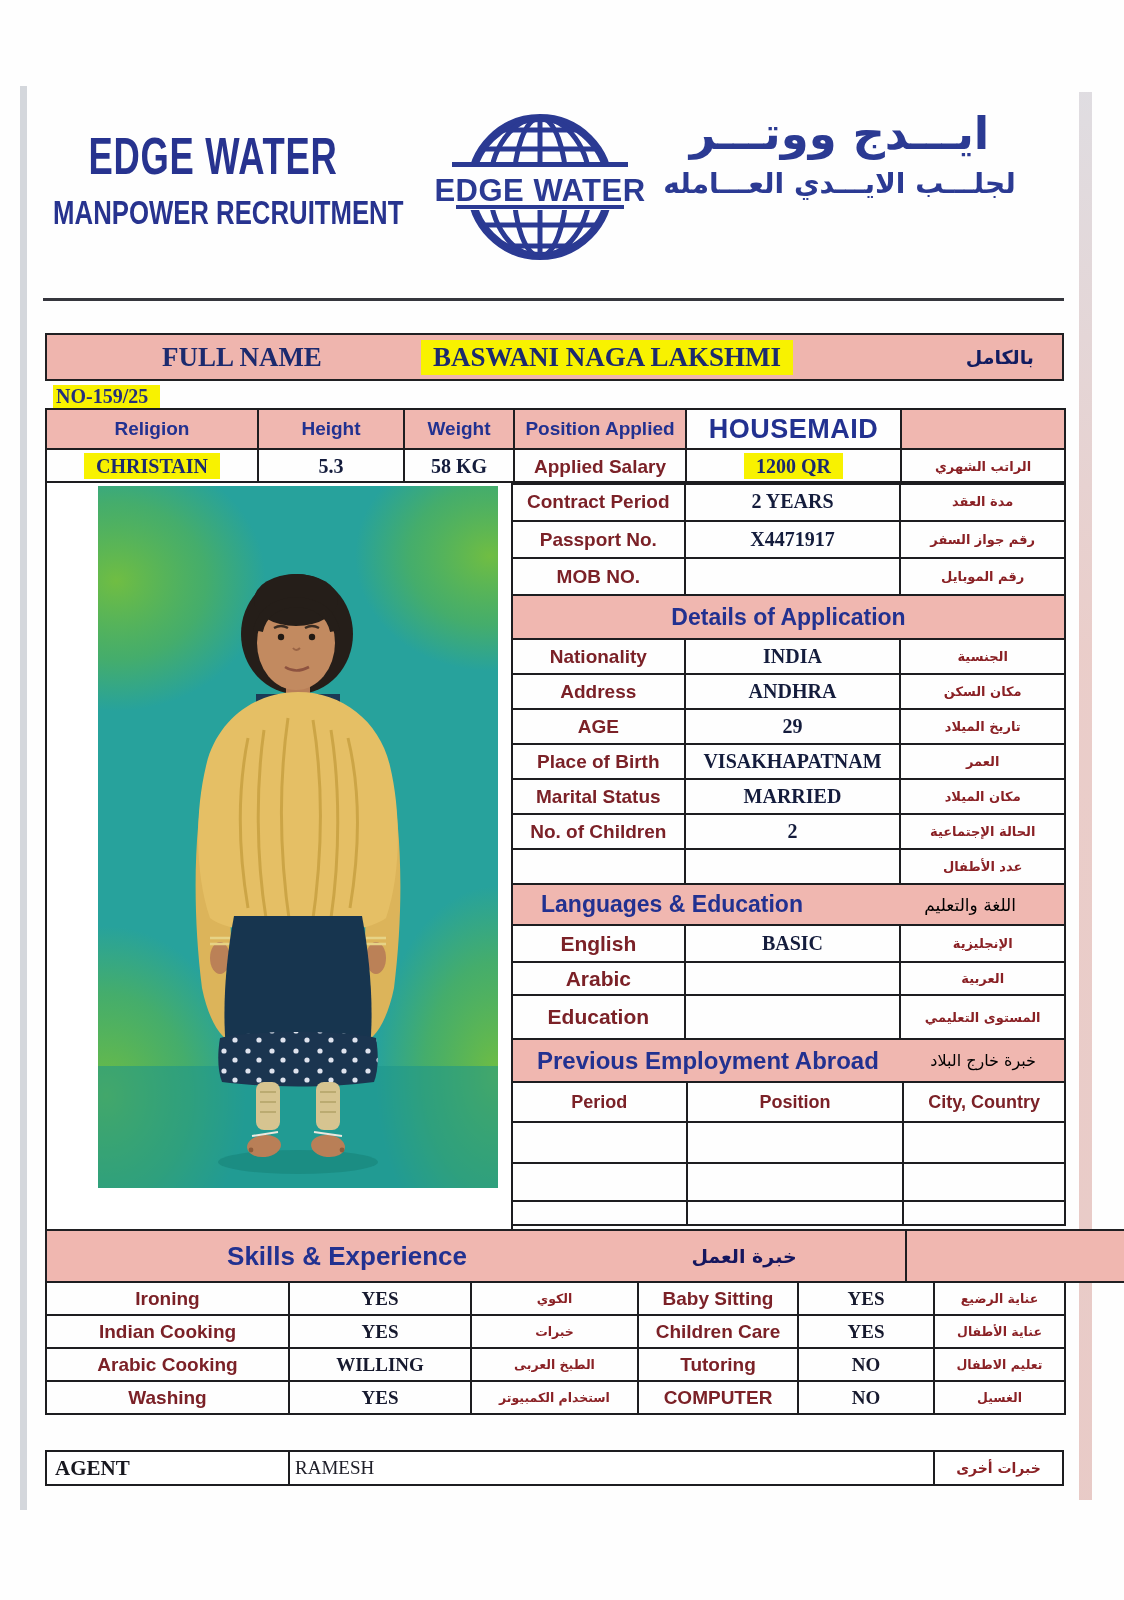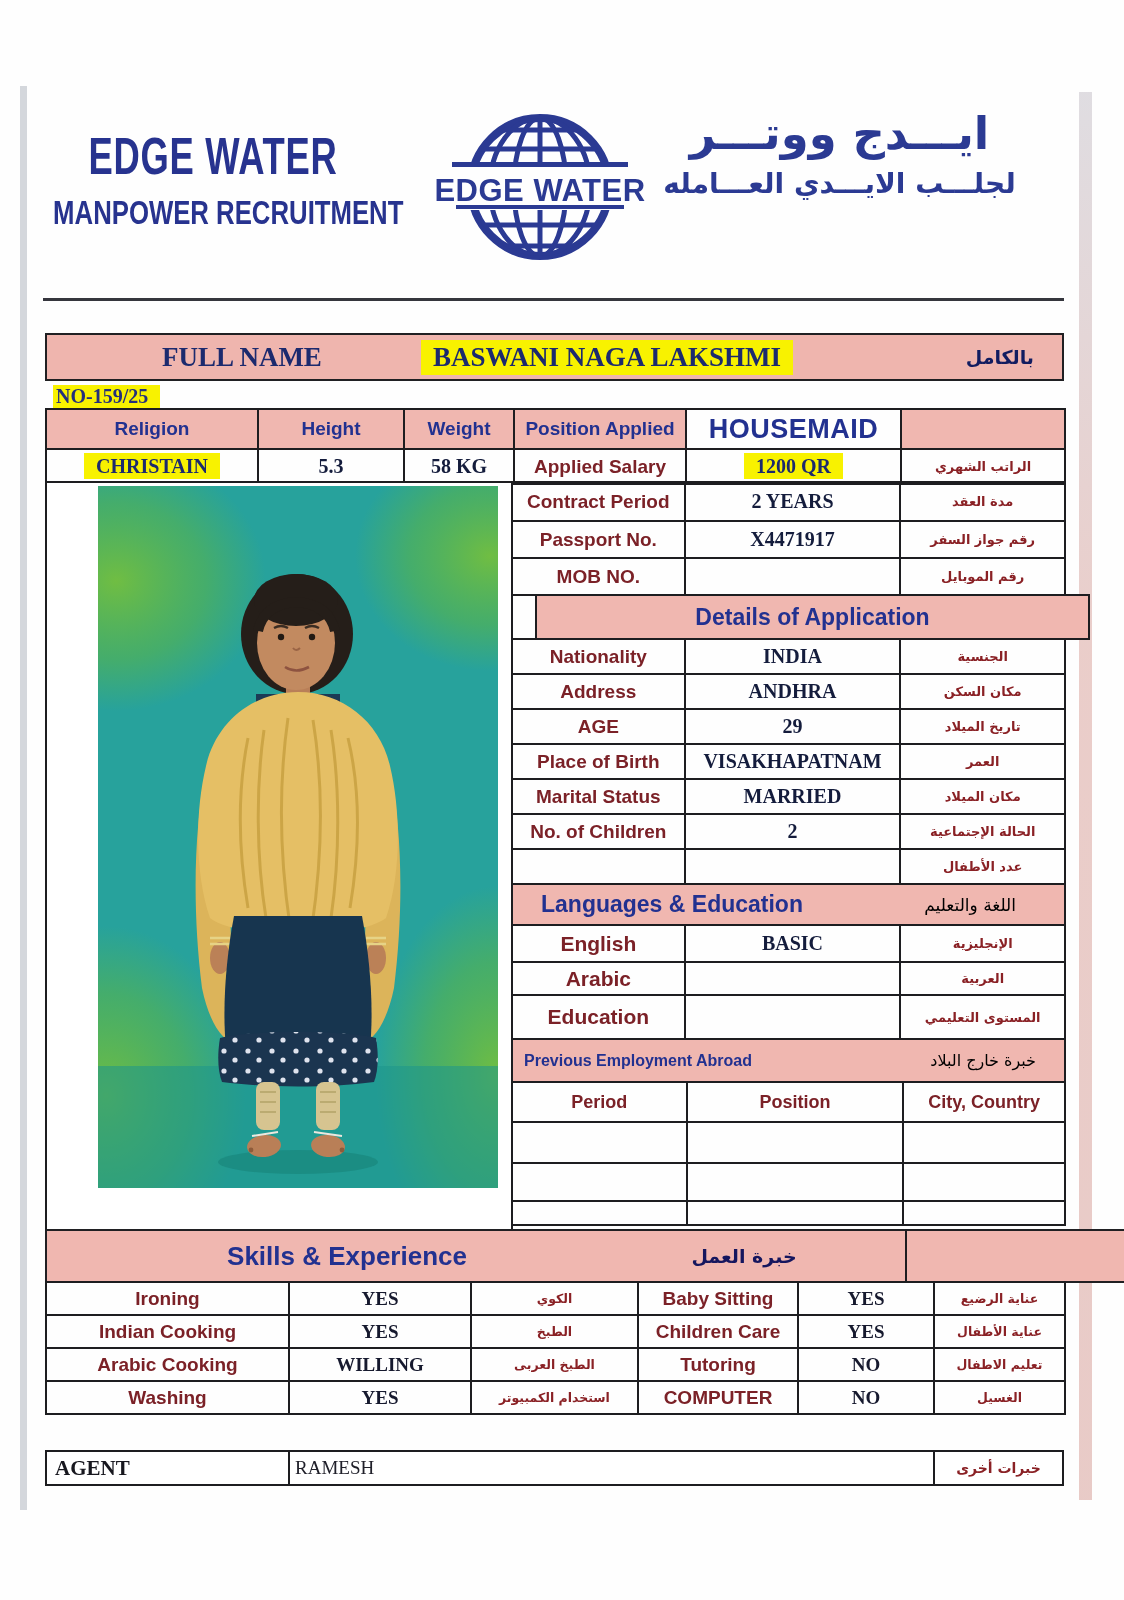--- a/index.html
+++ b/index.html
@@ -266,21 +266,21 @@
       <td class="ar">رقم جواز السفر</td>
     </tr>
     <tr style="height:37px">
       <td class="lbl-maroon">MOB NO.</td>
       <td class="val"></td>
       <td class="ar">رقم الموبايل</td>
     </tr>
   </tbody>
     </table>
 
-  <div class="sec-header" style="height:46px; justify-content:center;margin-left:24px;">
+  <div class="sec-header" style="height:46px; justify-content:center;">
     <span class="sec-title">Details of Application</span>
   </div>
 
   <table>
     <colgroup>
         <col style="width:172px">
         <col style="width:215px">
         <col style="width:164px">
       </colgroup>
     <tbody>
@@ -346,21 +346,21 @@
     </tr>
     <tr style="height:44px">
       <td class="lbl-maroon" style="font-size:21px">Education</td>
       <td class="val"></td>
       <td class="ar">المستوى التعليمي</td>
     </tr>
   </tbody>
     </table>
 
   <div class="sec-header" style="height:45px;">
-    <span class="sec-title" style="padding-left:11px; font-size:16px;">Previous Employment Abroad</span>
+    <span class="sec-title" style="padding-left:24px; font-size:24px;">Previous Employment Abroad</span>
     <span class="sec-title-ar" style="margin-left:auto; padding-right:28px; font-size:16px;">خبرة خارج البلاد</span>
   </div>
 
   <table>
     <colgroup>
         <col style="width:174px">
         <col style="width:216px">
         <col style="width:161px">
       </colgroup>
     <tbody>
@@ -408,21 +408,21 @@
     <td class="lbl-maroon">Ironing</td>
     <td class="skill-val">YES</td>
     <td class="ar ar-sm">الكوي</td>
     <td class="lbl-maroon">Baby Sitting</td>
     <td class="skill-val">YES</td>
     <td class="ar ar-sm">عناية الرضيع</td>
   </tr>
   <tr>
     <td class="lbl-maroon">Indian Cooking</td>
     <td class="skill-val">YES</td>
-    <td class="ar ar-sm">الطبخ</td>
+    <td class="ar ar-sm">خبرات</td>
     <td class="lbl-maroon">Children Care</td>
     <td class="skill-val">YES</td>
     <td class="ar ar-sm">عناية الأطفال</td>
   </tr>
   <tr>
     <td class="lbl-maroon">Arabic Cooking</td>
     <td class="skill-val">WILLING</td>
     <td class="ar ar-sm">الطبخ العربى</td>
     <td class="lbl-maroon">Tutoring</td>
     <td class="skill-val">NO</td>

